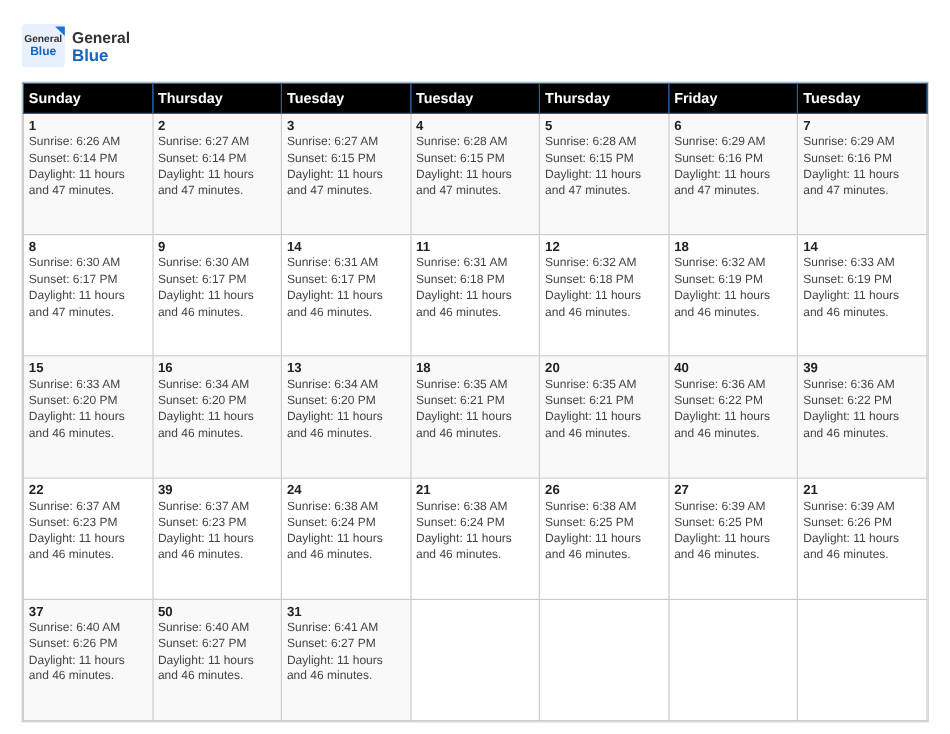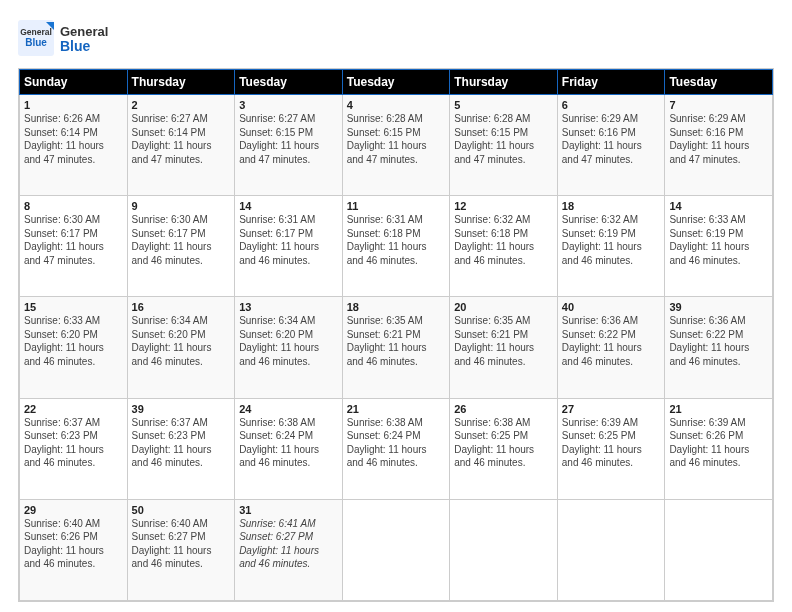--- a/index.html
+++ b/index.html
@@ -323,36 +323,36 @@
             <td>
               <span class="day-num">21</span>
               <div class="day-info" style="white-space: pre-line;">Sunrise: 6:39 AM
 Sunset: 6:26 PM
 Daylight: 11 hours
 and 46 minutes.</div>
             </td>
           </tr>
           <tr>
             <td>
-              <span class="day-num">29</span>
+              <span class="day-num">37</span>
               <div class="day-info" style="white-space: pre-line;">Sunrise: 6:40 AM
 Sunset: 6:26 PM
 Daylight: 11 hours
 and 46 minutes.</div>
             </td>
             <td>
               <span class="day-num">50</span>
               <div class="day-info" style="white-space: pre-line;">Sunrise: 6:40 AM
 Sunset: 6:27 PM
 Daylight: 11 hours
 and 46 minutes.</div>
             </td>
             <td>
               <span class="day-num">31</span>
-              <div class="day-info" style="white-space: pre-line; font-style: italic;">Sunrise: 6:41 AM
+              <div class="day-info" style="white-space: pre-line;">Sunrise: 6:41 AM
 Sunset: 6:27 PM
 Daylight: 11 hours
 and 46 minutes.</div>
             </td>
             <td class="empty"></td>
             <td class="empty"></td>
             <td class="empty"></td>
             <td class="empty"></td>
           </tr>
         </tbody>

